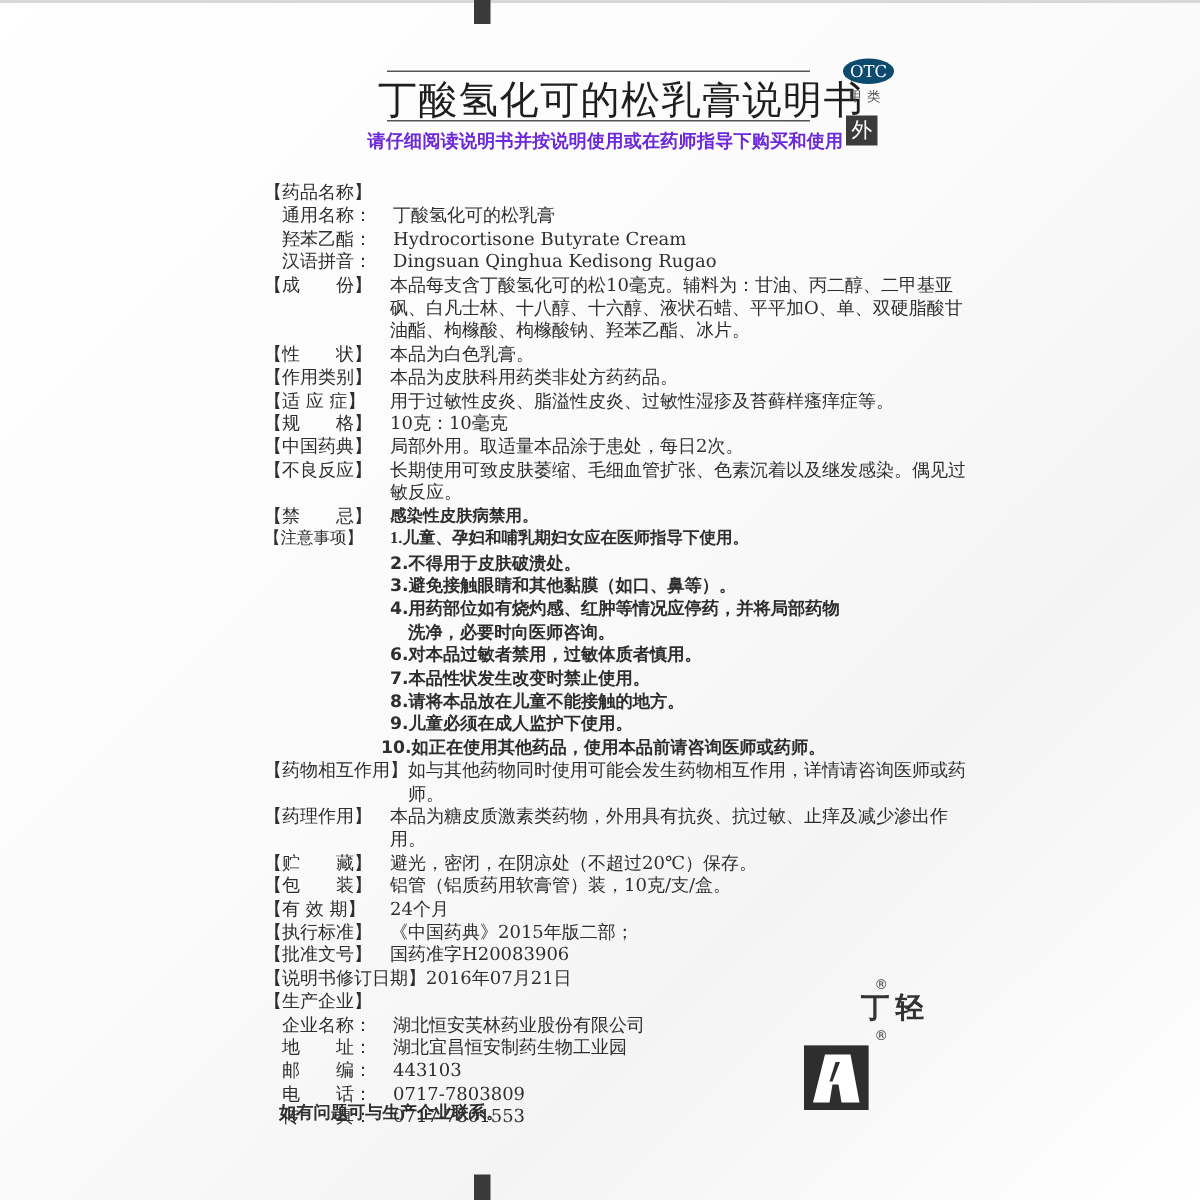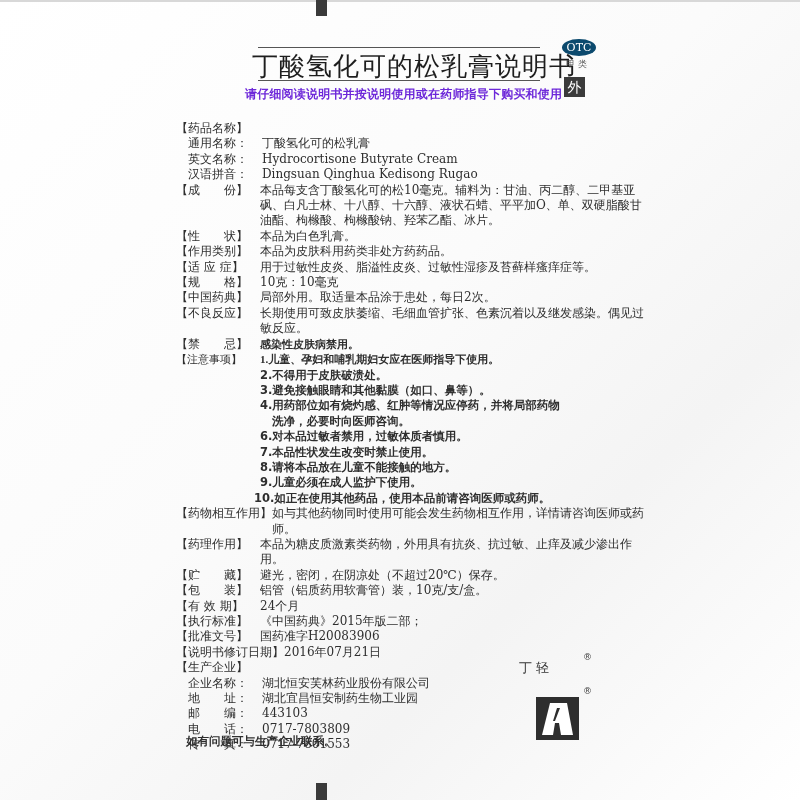--- a/index.html
+++ b/index.html
@@ -52,22 +52,22 @@
     .lbl-wide { width: auto; }
     .val { flex: 1 1 auto; white-space: normal; }
     .sub-lbl { padding-left: 12px; width: 74px; flex: 0 0 auto; }
     .sans { font-family: Liberation Serif, serif; font-size: 11px; }
     .bold { font-weight: bold; }
     .notes-item { padding-left: 84px; font-family: "DejaVu Sans", "Liberation Sans", sans-serif; font-size: 11.5px; font-weight: bold; }
     .notes-cont { padding-left: 96px; font-family: "DejaVu Sans", "Liberation Sans", sans-serif; font-size: 11.5px; font-weight: bold; }
     .notes-10 { padding-left: 78px; }
 
     .brand {
-      position: absolute; left: 519px; top: 659px;
-      font-family: "DejaVu Sans", sans-serif; font-size: 13px; font-weight: normal; color: #333; letter-spacing: 4px;
+      position: absolute; left: 574px; top: 659px;
+      font-family: "DejaVu Sans", sans-serif; font-size: 19px; font-weight: bold; color: #333; letter-spacing: 4px;
     }
     .reg1 { position: absolute; left: 583px; top: 652px; font-size: 9px; font-family: "DejaVu Sans", sans-serif; color: #444; }
     .reg2 { position: absolute; left: 583px; top: 686px; font-size: 9px; font-family: "DejaVu Sans", sans-serif; color: #444; }
     .logo {
       position: absolute; left: 536px; top: 697px; width: 43px; height: 43px; background: #2e2e2e;
     }
     .footer-note {
       position: absolute; left: 186px; top: 734px;
       font-family: "DejaVu Sans", "Liberation Sans", sans-serif; font-size: 11.5px; font-weight: bold; color: #2e2e2e;
     }
@@ -91,21 +91,21 @@
 
 <div class="body-text">
   <div class="row">
     <span class="lbl-wide">【药品名称】</span>
   </div>
   <div class="row">
     <span class="sub-lbl">通用名称：</span>
     <span class="val">丁酸氢化可的松乳膏</span>
   </div>
   <div class="row">
-    <span class="sub-lbl">英文名称：</span>
+    <span class="sub-lbl">羟苯乙酯：</span>
     <span class="val">Hydrocortisone Butyrate Cream</span>
   </div>
   <div class="row">
     <span class="sub-lbl">汉语拼音：</span>
     <span class="val">Dingsuan Qinghua Kedisong Rugao</span>
   </div>
 
   <div class="row">
     <span class="lbl">【成　　份】</span>
     <span class="val">本品每支含丁酸氢化可的松10毫克。辅料为：甘油、丙二醇、二甲基亚砜、白凡士林、十八醇、十六醇、液状石蜡、平平加O、单、双硬脂酸甘油酯、枸橼酸、枸橼酸钠、羟苯乙酯、冰片。</span>

